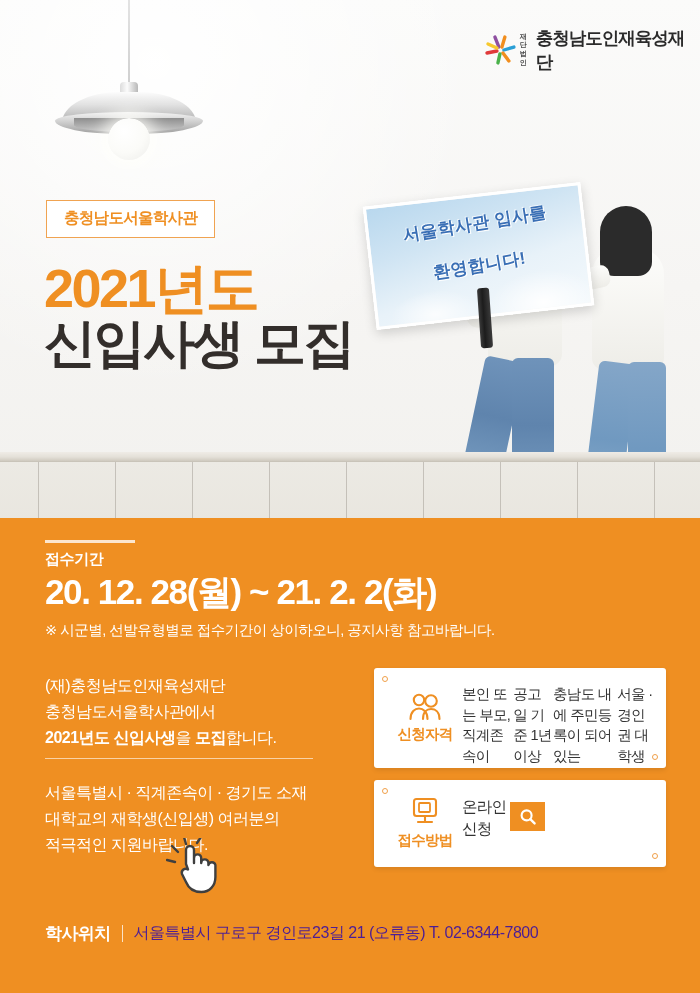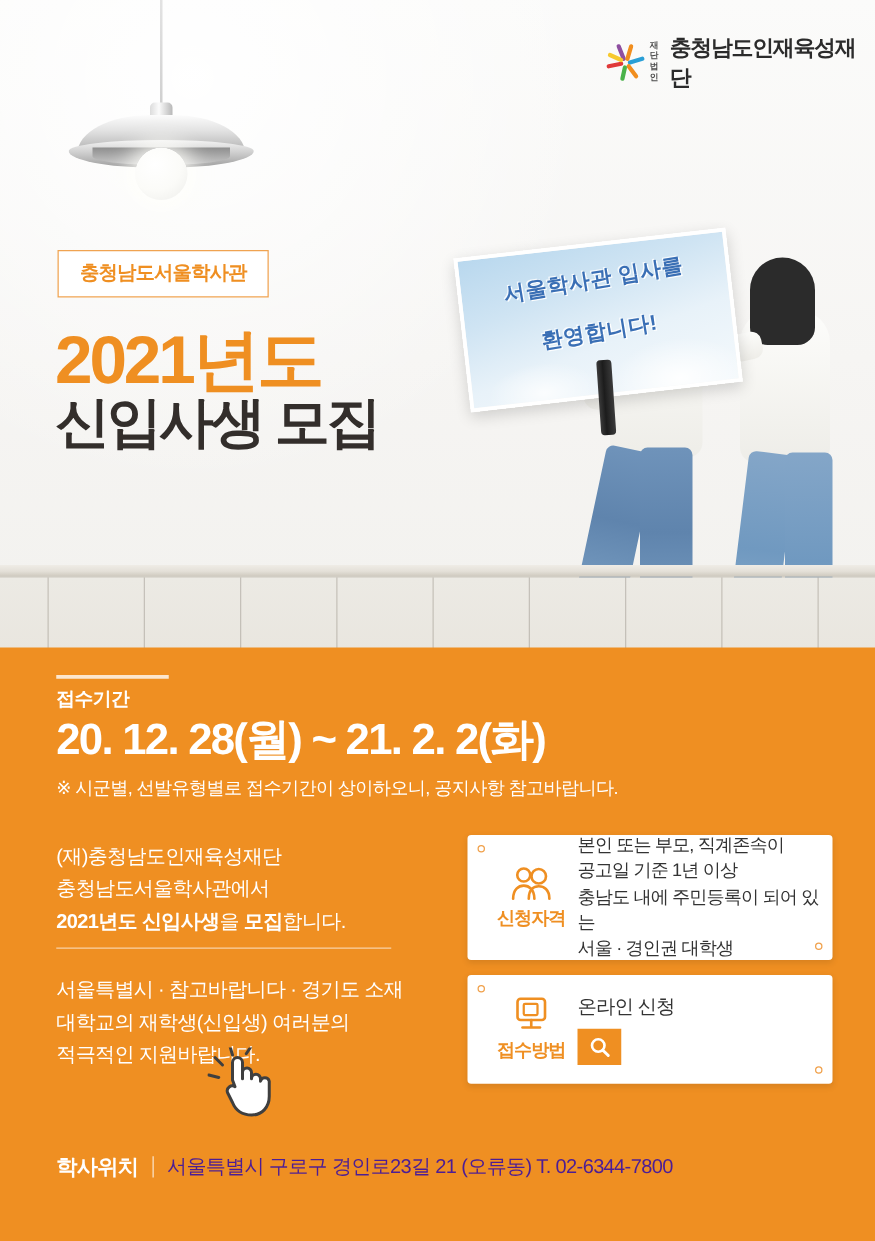--- a/index.html
+++ b/index.html
@@ -112,22 +112,22 @@
 
   
   .card {
     position:absolute; background:#fff; border-radius:3px;
     box-shadow: 0 2px 5px rgba(0,0,0,.10);
   }
   .card-corner { position:absolute; width:6px; height:6px; border:1px solid #f0a04a; border-radius:50%; }
   .card-icon-col { position:absolute; left:14px; top:0; width:74px; height:100%;
     display:flex; flex-direction:column; align-items:center; justify-content:center; gap:4px; }
   .icon-cap { color:#ef8f22; font-size:14.5px; font-weight:700; letter-spacing:-.8px; }
-  .card-body { position:absolute; left:88px; top:0; right:10px; height:100%;
-    display:flex; flex-direction:column; justify-content:center; }
+  .card-body { position:absolute; left:88px; top:16px; right:10px; height:100%;
+    display:flex; flex-direction:row; justify-content:center; }
   .card-line { color:#333333; font-size:14.5px; line-height:1.42; letter-spacing:-.7px; }
 
   .search-row { display:flex; align-items:center; margin-top:6px; width:235px; height:29px; }
   .search-btn { width:35px; height:29px; background:#ef8f22; display:flex;
     align-items:center; justify-content:center; flex:none; }
   .search-field { flex:1; height:29px; background:#ebebeb; display:flex; align-items:center;
     padding-left:9px; color:#2e2e2e; font-size:17px; letter-spacing:-.3px; }
 
   .cursor-hand { position:absolute; left:540px; top:838px; width:60px; height:62px; }
 
@@ -144,21 +144,21 @@
 
   
   .badge {
     position:absolute; left:46px; top:200px; padding:7px 17px 8px;
     border:1px solid #f0a351; background:#fff;
     color:#ef8f22; font-size:15.5px; font-weight:700; letter-spacing:-.7px;
   }
   .title-1 { position:absolute; left:44px; top:261px; color:#ef8f22;
     font-size:54px; font-weight:700; letter-spacing:-2.5px; line-height:1; }
   .title-2 { position:absolute; left:44px; top:317px; color:#332e2b;
-    font-size:44px; font-weight:700; letter-spacing:-2.5px; line-height:1; }
+    font-size:52px; font-weight:700; letter-spacing:-2.5px; line-height:1; }
 </style>
 </head>
 <body>
 
 <div class="poster">
 
   <div class="scene">
     <div class="wall-shadow"></div>
 
     <div>
@@ -249,21 +249,21 @@
     <div style="position:absolute; left:45px; top:155px;">
       <div class="body-copy">(재)충청남도인재육성재단</div>
       <div class="body-copy">충청남도서울학사관에서</div>
       <div class="body-copy">
         <span class="strong">2021년도 신입사생</span><span>을 </span><span class="strong">모집</span><span>합니다.</span>
       </div>
       <span class="u-line"></span>
     </div>
 
     <div style="position:absolute; left:45px; top:262px;">
-      <div class="body-copy">서울특별시 · 참고바랍니다 · 경기도 소재</div>
+      <div class="body-copy">서울특별시 · 직계존속이 · 경기도 소재</div>
       <div class="body-copy">대학교의 재학생(신입생) 여러분의</div>
       <div class="body-copy strong">적극적인 지원바랍니다.</div>
     </div>
 
     <div class="card" style="left:374px; top:150px; width:292px; height:100px;">
       <div class="card-corner" style="left:8px; top:8px;"></div>
       <div class="card-corner" style="right:8px; bottom:8px;"></div>
       <div class="card-icon-col">
         <svg width="34" height="28" viewBox="0 0 34 28">
           <circle cx="11" cy="7" r="5.2" fill="none" stroke="#ef8f22" stroke-width="2.1"></circle>

